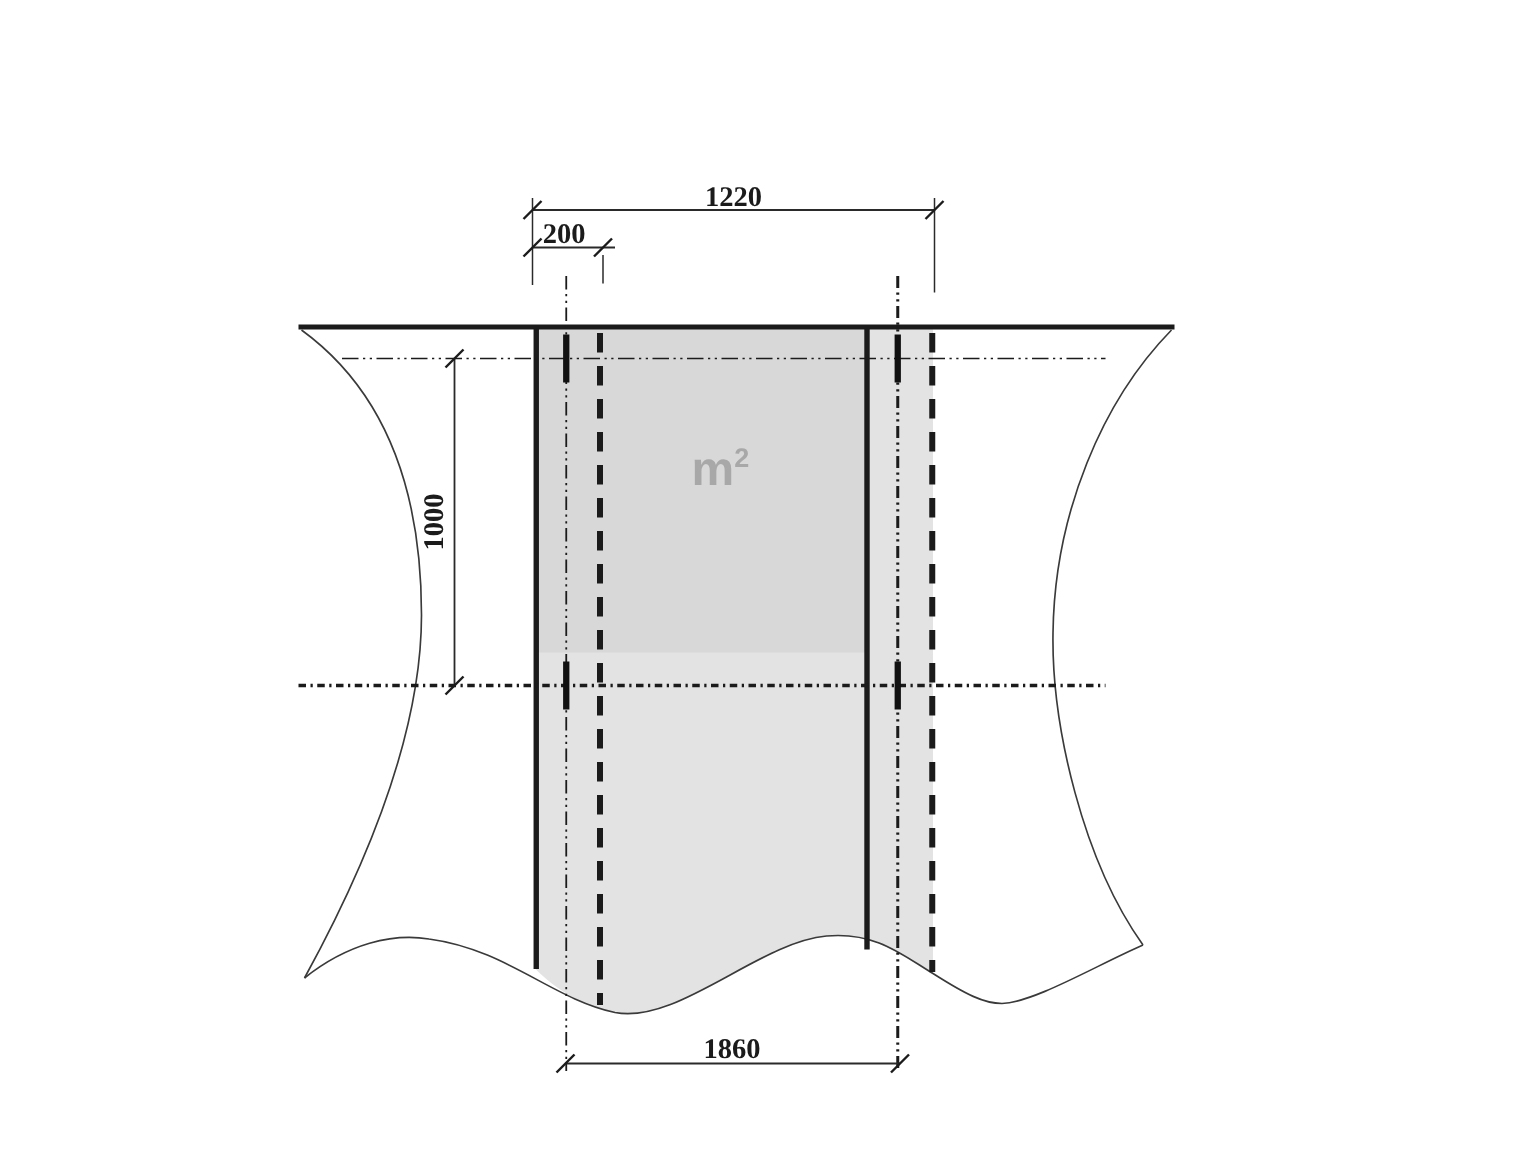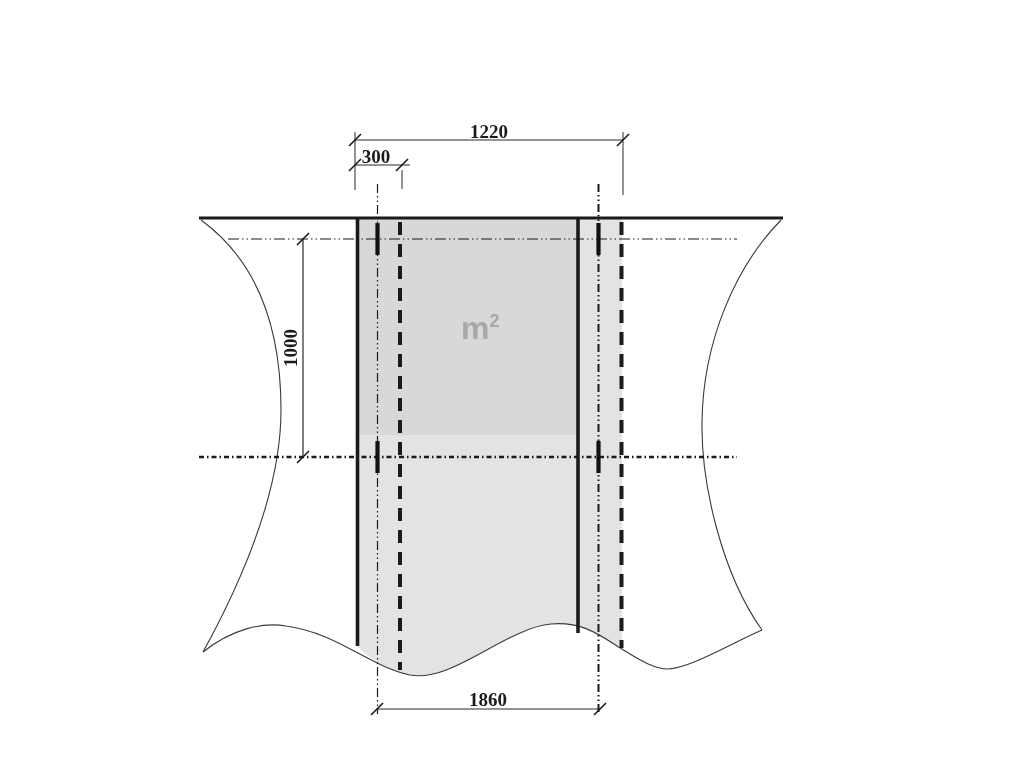--- a/index.html
+++ b/index.html
@@ -109,23 +109,23 @@
       <line x1="396" y1="139" x2="408" y2="127"></line>
       <line x1="297" y1="213" x2="309" y2="201"></line>
       <line x1="297" y1="431" x2="309" y2="419"></line>
       <line x1="371" y1="683" x2="383" y2="671"></line>
       <line x1="594" y1="683" x2="606" y2="671"></line>
     </g>
   </svg>
 
   <div class="dim-label" style="left:459px; top:90px; width:60px;">1220</div>
 
-  <div class="dim-label" style="left:353px; top:115px; width:46px;">300</div>
+  <div class="dim-label" style="left:353px; top:115px; width:46px;">200</div>
 
   <div class="dim-label rotated" style="left:290px; top:316px;">1000</div>
 
   <div class="dim-label" style="left:458px; top:658px; width:60px;">1860</div>
 
-  <div class="area-label" style="left:461px; top:280px;">
+  <div class="area-label" style="left:461px; top:264px;">
     <span>m</span><sup>2</sup>
   </div>
 
 </div>
 
 </body></html>

